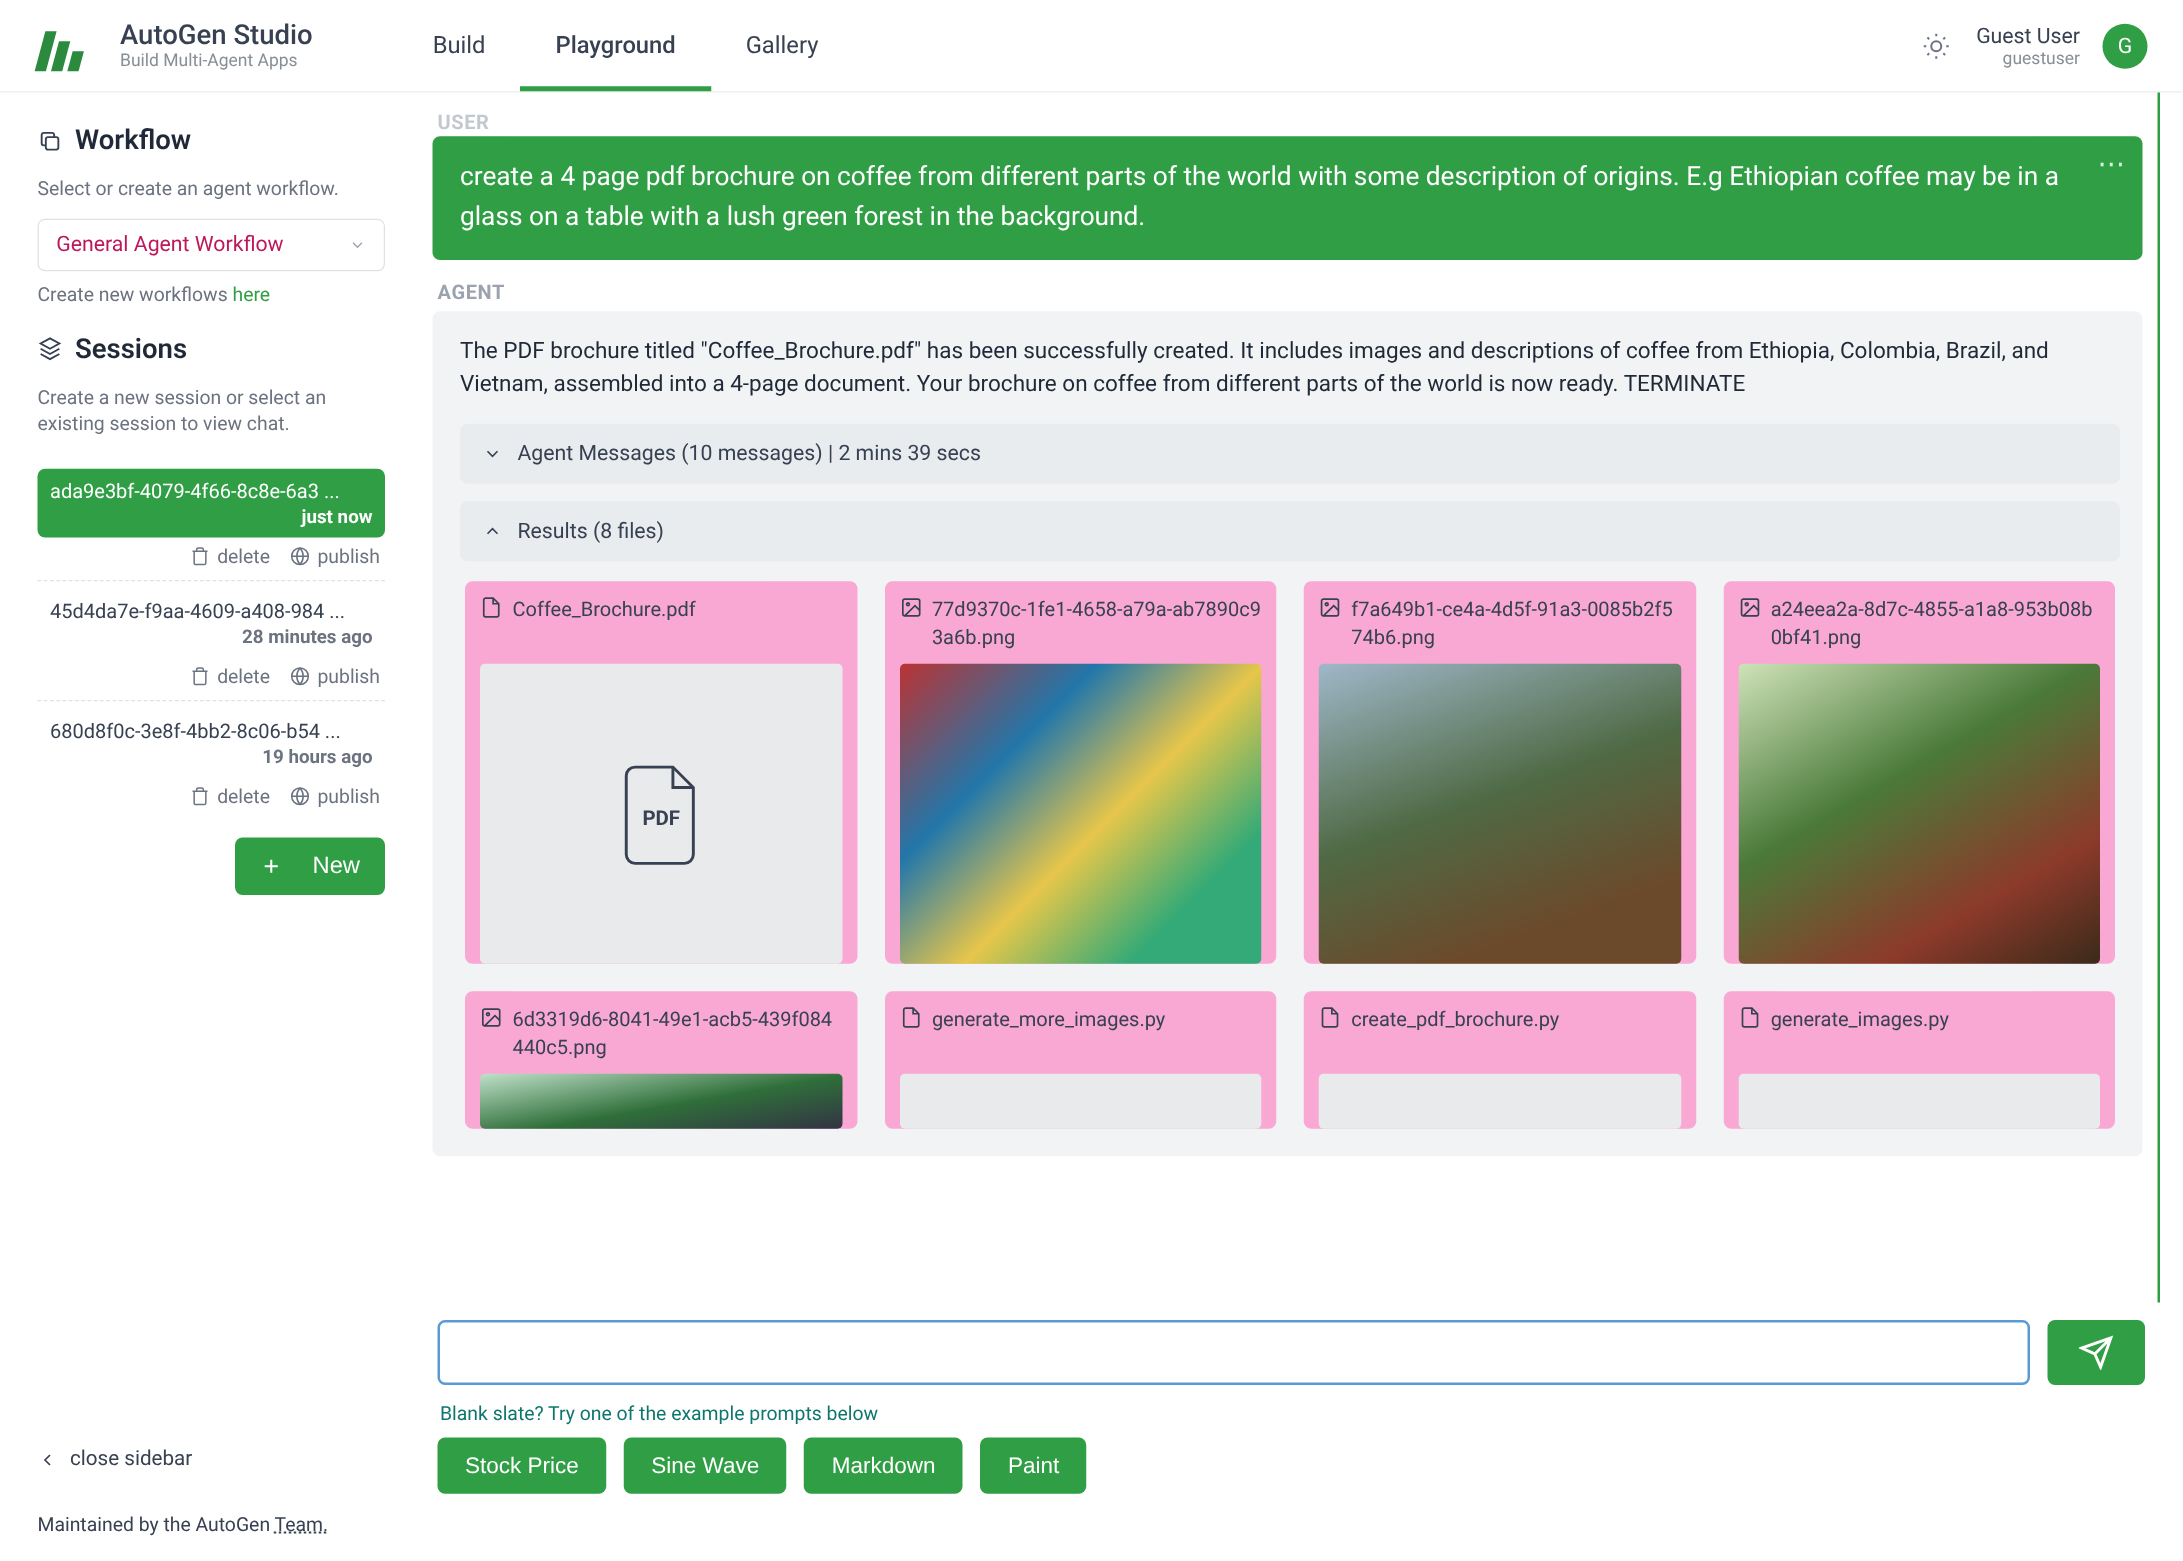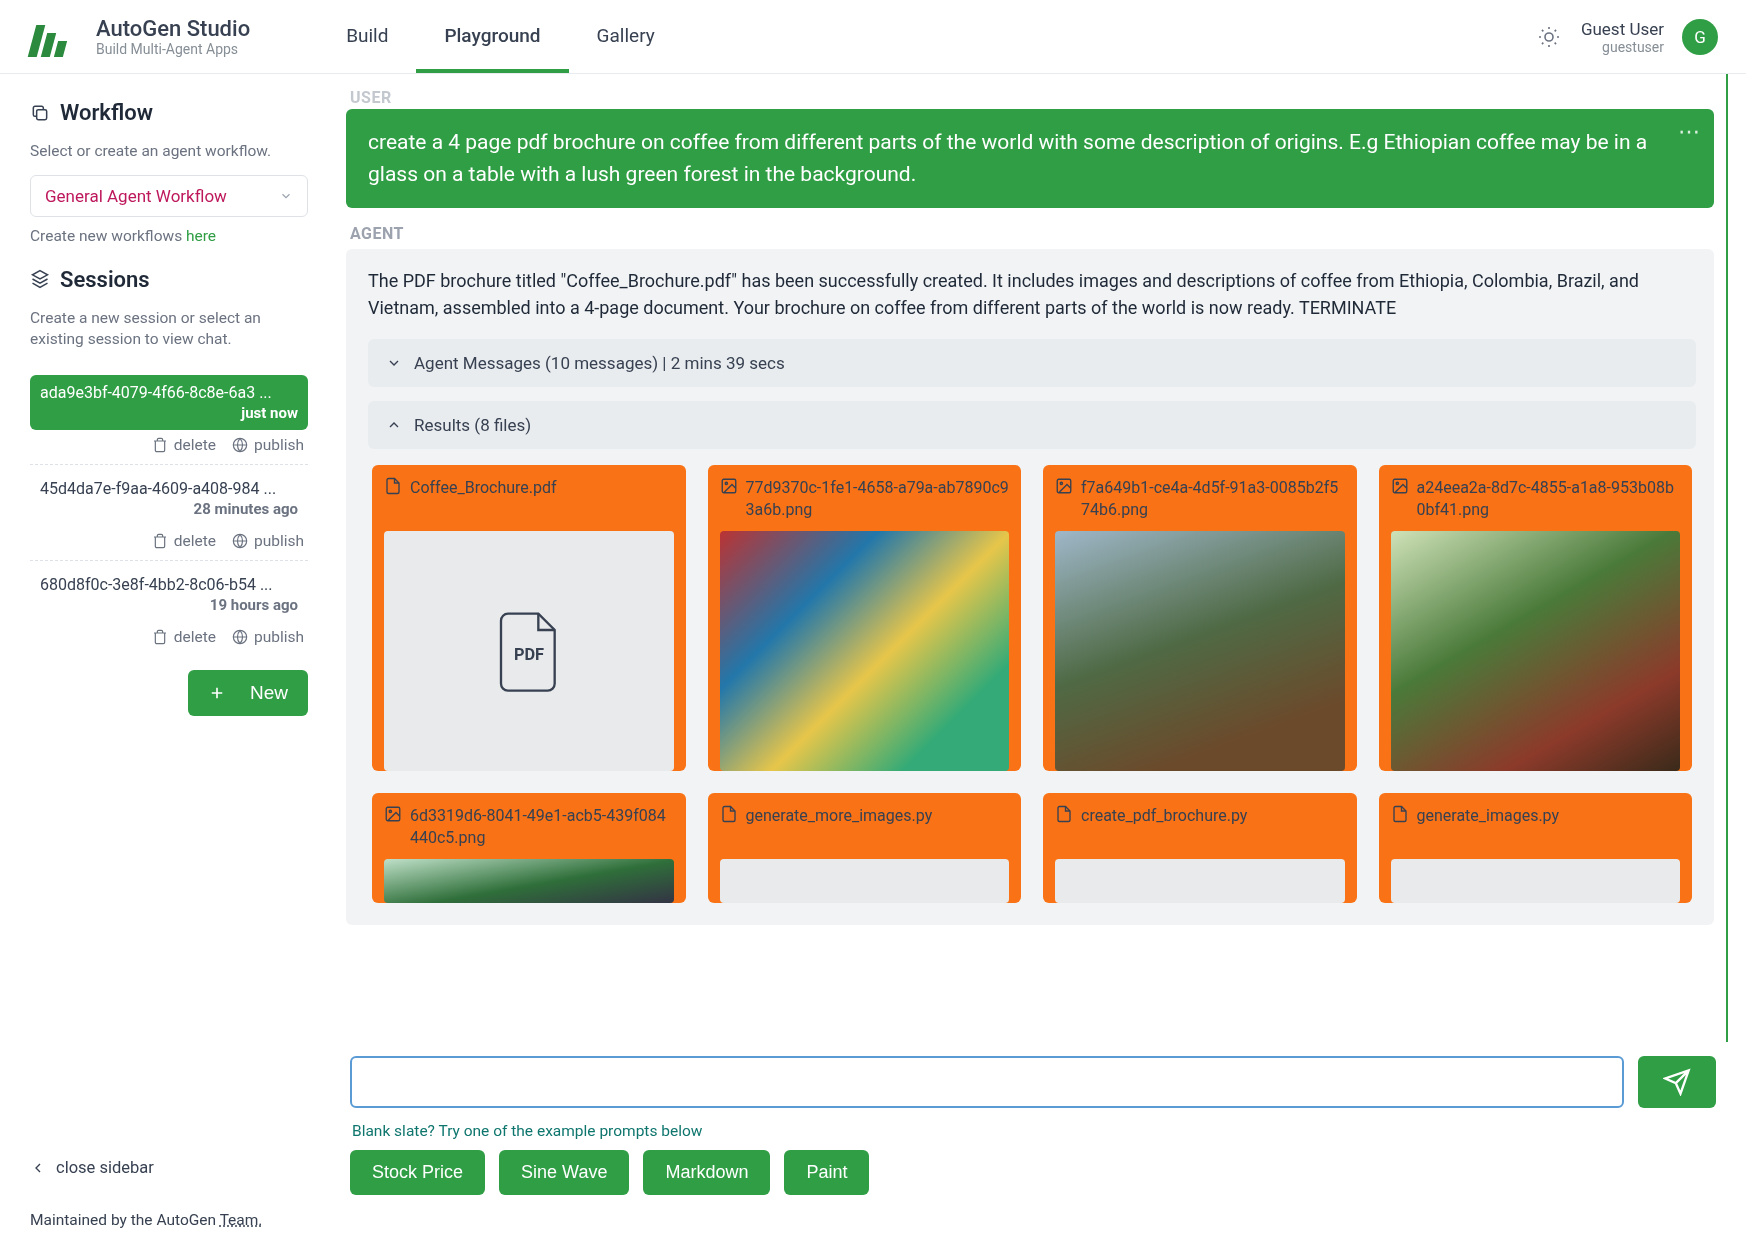--- a/index.html
+++ b/index.html
@@ -116,21 +116,21 @@
   .agent-text { font-size:18px; line-height:1.5; color:#1f2937; margin-bottom:18px;}
   .collapse {
     background: var(--gray-200); border-radius:6px; padding:14px 18px;
     display:flex; align-items:center; gap:12px; font-size:17px; color:#374151;
     margin-bottom:14px; cursor:pointer;
   }
   .results-grid {
     display:grid; grid-template-columns: repeat(4, 1fr); gap:22px; padding:2px 4px 0;
   }
   .file-card {
-    background:#f97316; border-radius:6px; padding:12px 12px 0; display:flex; flex-direction:column;
+    background:#f9a8d4; border-radius:6px; padding:12px 12px 0; display:flex; flex-direction:column;
     min-height: 200px;
   }
   .file-head { display:flex; align-items:flex-start; gap:8px; font-size:16px; color:#374151; line-height:1.35; min-height:44px;}
   .file-head .fn { word-break:break-all; }
   .thumb { flex:1; border-radius:4px; margin-top:10px; background:#ccc; min-height:240px; background-size:cover; background-position:center;}
   .thumb.pdf { display:flex; align-items:center; justify-content:center; background: #e9eaec; }
   .thumb.none { background:#e9eaec; min-height: 10px;}
   .thumb.t1 { background: linear-gradient(135deg,#b33 0%, #27a 30%, #e7c64a 55%, #3a7 80%);}
   .thumb.t2 { background: linear-gradient(160deg,#9fb7c9 0%, #4f6a45 45%, #6b4a2b 80%);}
   .thumb.t3 { background: linear-gradient(150deg,#cfe2b8 0%, #4a7a3a 40%, #8c3a2a 75%, #3a2a1a 100%);}

